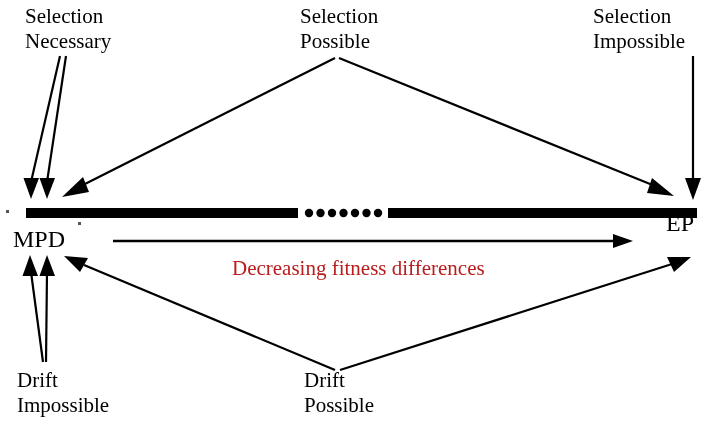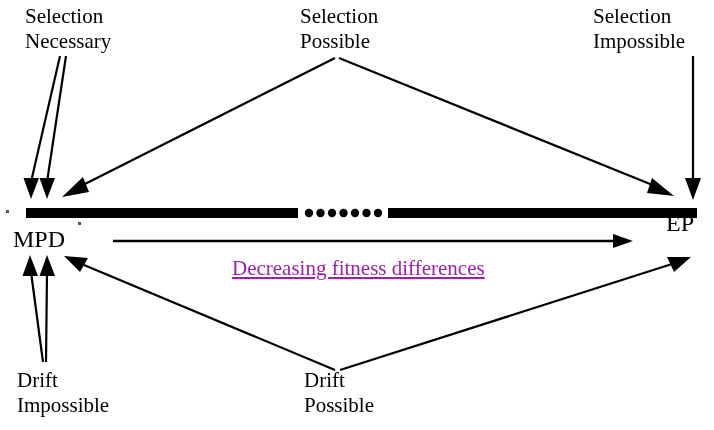--- a/index.html
+++ b/index.html
@@ -39,23 +39,22 @@
     font-size: 24px;
     line-height: 26px;
     color: #000000;
     white-space: pre;
   }
   .axis-caption {
     position: absolute;
     font-family: "Liberation Serif", "DejaVu Serif", serif;
     font-size: 21px;
     line-height: 24px;
-    color: #a21caf;
+    color: #b91c1c;
     white-space: pre;
-    text-decoration: underline;
   }
   
   #lbl-selection-necessary { left: 25px;  top: 4px; }
   #lbl-selection-possible  { left: 300px; top: 4px; }
   #lbl-selection-impossible{ left: 593px; top: 4px; }
   #lbl-drift-impossible    { left: 17px;  top: 368px; }
   #lbl-drift-possible      { left: 304px; top: 368px; }
   #lbl-mpd { left: 13px;  top: 226px; }
   #lbl-ep  { left: 666px; top: 210px; }
   #lbl-decreasing { left: 232px; top: 256px; }

